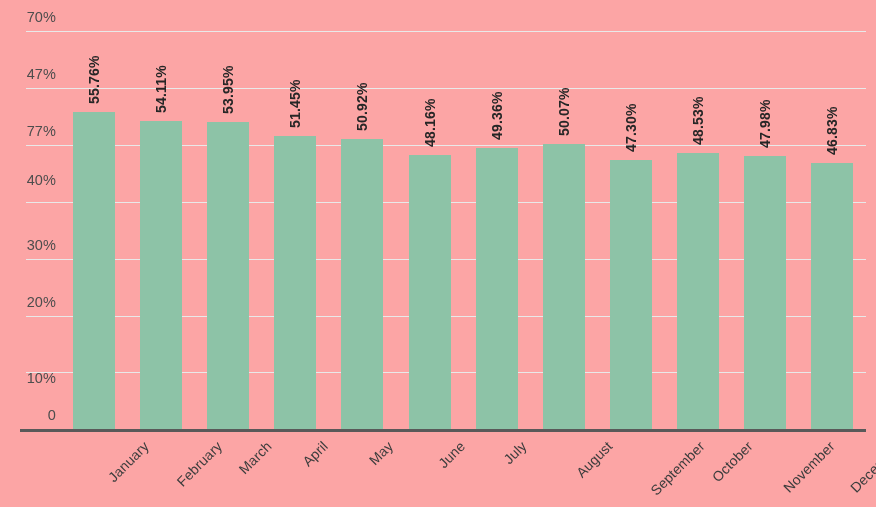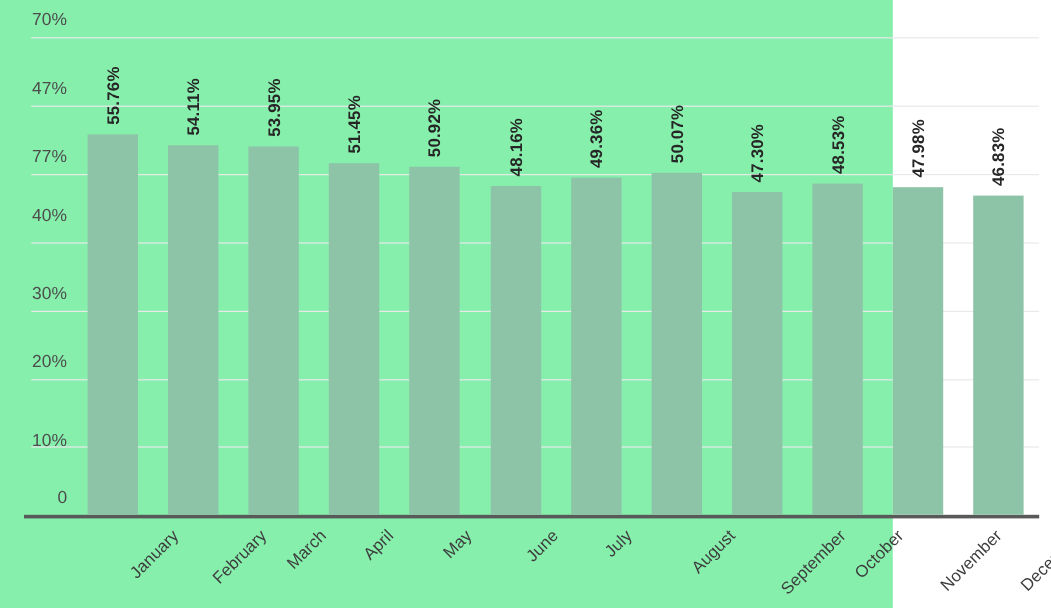--- a/index.html
+++ b/index.html
@@ -9,23 +9,23 @@
   }
   body {
     width: 876px;
     height: 507px;
     font-family: "Liberation Sans", sans-serif;
     overflow: hidden;
   }
 
   #chart-root {
     position: relative;
-    width: 744px;
-    height: 507px;
-    background: #86efac;
+    width: 876px;
+    height: 507px;
+    background: #fca5a5;
   }
 
   
   
   .plot-area {
     position: absolute;
     left: 0;
     top: 0;
     width: 876px;
     height: 507px;
@@ -120,21 +120,21 @@
     <div class="gridline" style="top:259px;"></div>
     <div class="gridline" style="top:316px;"></div>
     <div class="gridline" style="top:372px;"></div>
 
     <div class="y-tick-label" style="top:9px;">70%</div>
     <div class="y-tick-label" style="top:66px;">47%</div>
     <div class="y-tick-label" style="top:123px;">77%</div>
     <div class="y-tick-label" style="top:172px;">40%</div>
     <div class="y-tick-label" style="top:237px;">30%</div>
     <div class="y-tick-label" style="top:294px;">20%</div>
-    <div class="y-tick-label" style="top:360px;">10%</div>
+    <div class="y-tick-label" style="top:370px;">10%</div>
     <div class="y-tick-label" style="top:407px;">0</div>
 
     <div class="axis-baseline"></div>
   </div>
 
   <div class="bars-layer" id="bars-layer">
       <div class="bar-group" style="left: 73px; height: 507px;">
         <div class="bar-rect" style="top: 111.965px; height: 317.035px; background: rgb(141, 195, 167);"></div>
         <div class="bar-value-label" style="top: 103.965px;">55.76%</div>
       </div>

